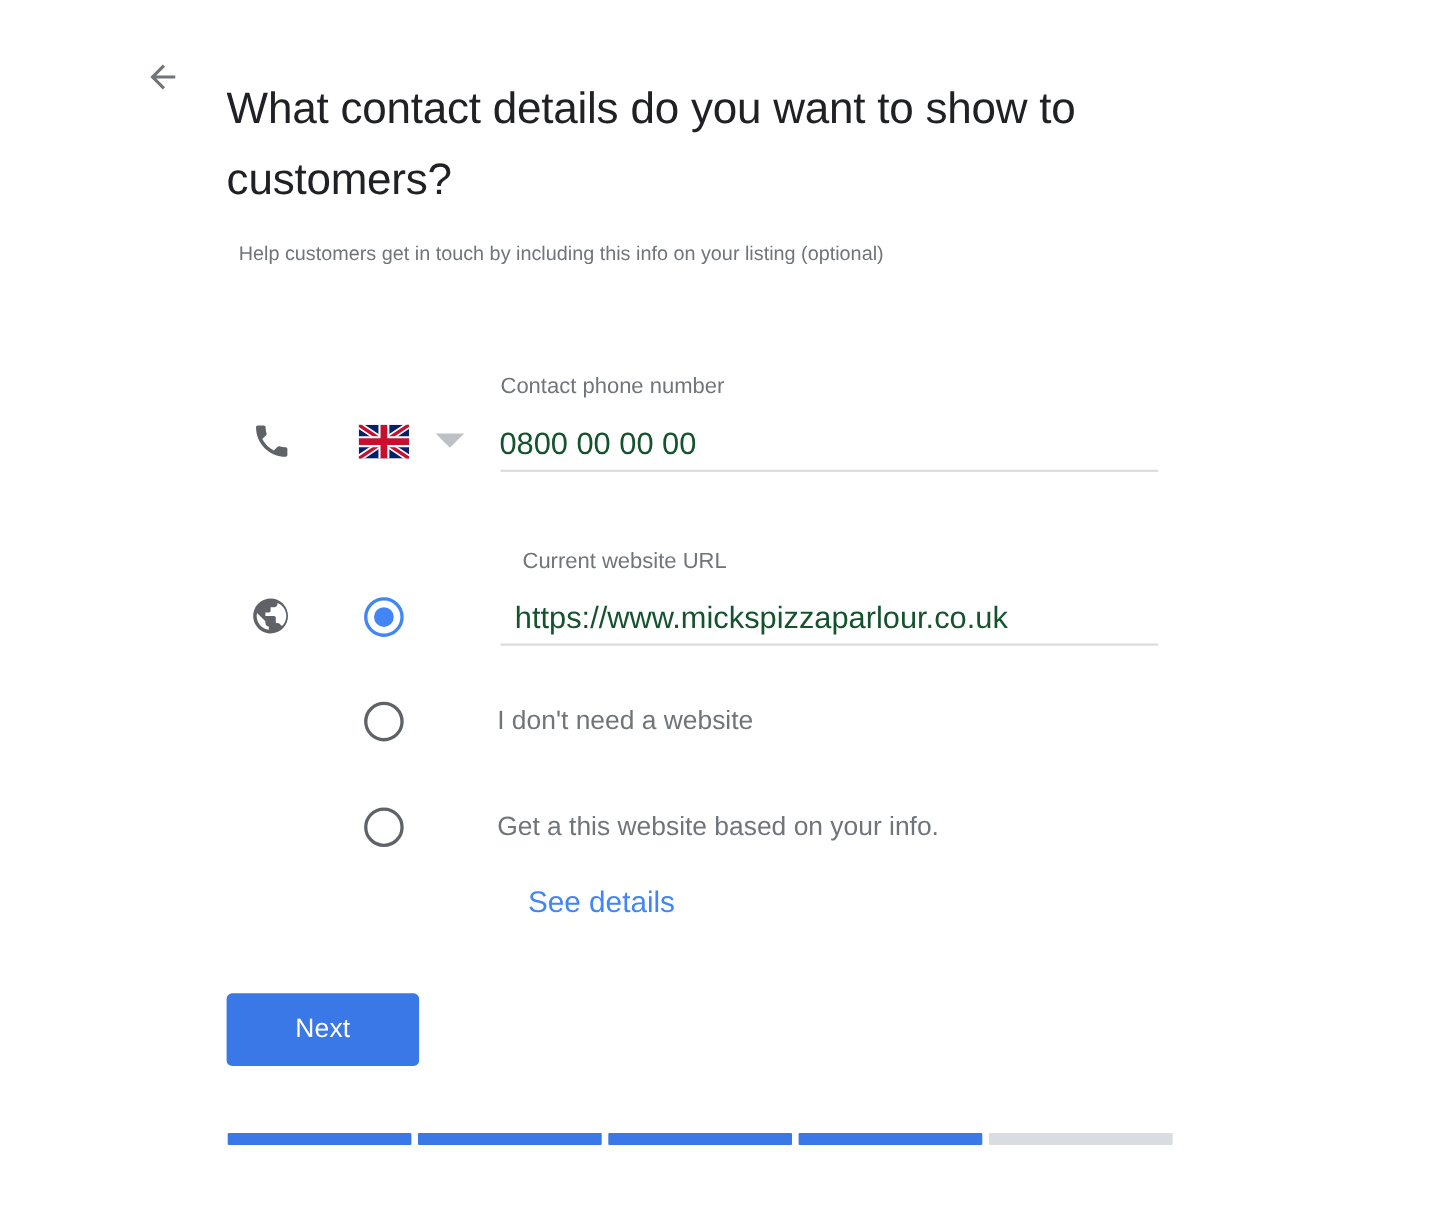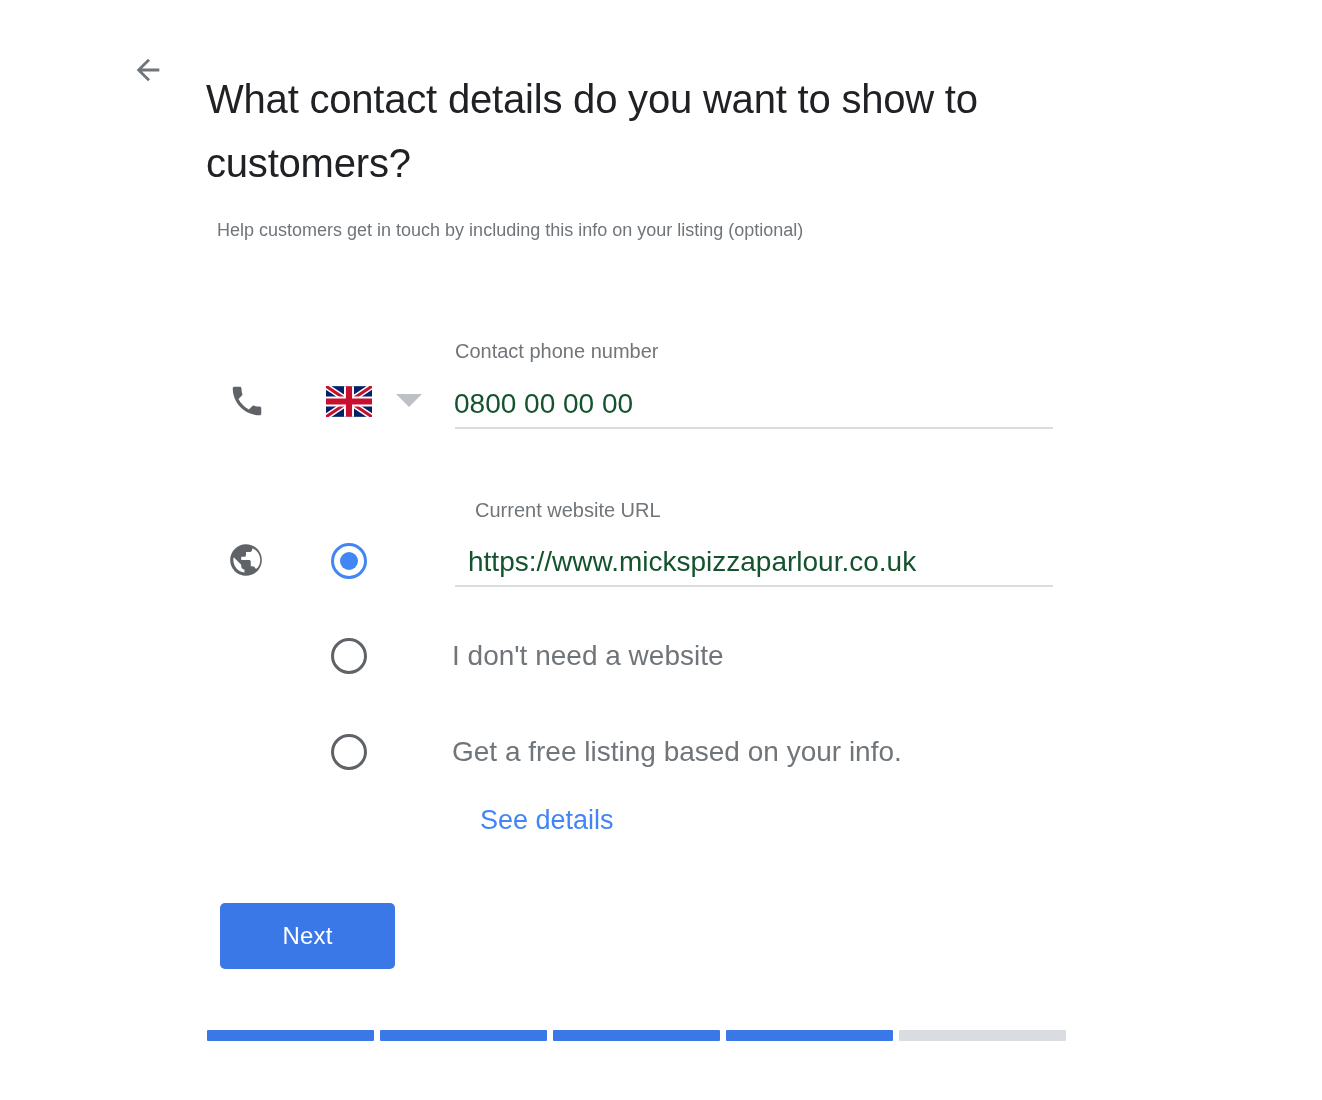--- a/index.html
+++ b/index.html
@@ -156,21 +156,21 @@
     border-radius: 50%;
     background: #4285f4;
   }
   #radio-current  { left: 331px; top: 543px; }
   #radio-none     { left: 331px; top: 638px; }
   #radio-free     { left: 331px; top: 734px; }
 
   .radio-label {
     position: absolute;
     left: 452px;
-    font-size: 28px;
+    font-size: 24px;
     line-height: 36px;
     color: #70757a;
     font-weight: 400;
     white-space: nowrap;
     cursor: pointer;
   }
   #label-none { top: 638px; }
   #label-free { top: 734px; }
 
   .see-details {
@@ -182,21 +182,21 @@
     color: #4285f4;
     text-decoration: none;
     cursor: pointer;
     font-weight: 400;
     margin-left: 30px;
   }
 
   
   .next-button {
     position: absolute;
-    left: 220px;
+    left: 206px;
     top: 903px;
     width: 175px;
     height: 66px;
     background: #3b78e7;
     color: #ffffff;
     border: none;
     border-radius: 5px;
     font-size: 24px;
     font-family: "Liberation Sans", sans-serif;
     font-weight: 400;
@@ -268,21 +268,21 @@
 
 <span class="field-label" id="url-label">Current website URL</span>
 <input class="field-value" id="url-value" type="text" value="https://www.mickspizzaparlour.co.uk" style="">
 <div class="field-underline" id="url-underline"></div>
 
 <div class="radio on" id="radio-current"></div>
 <div class="radio off" id="radio-none"></div>
 <div class="radio off" id="radio-free"></div>
 
 <span class="radio-label" id="label-none">I don't need a website</span>
-<span class="radio-label" id="label-free">Get a free listing based on your info.</span>
+<span class="radio-label" id="label-free">Get a this website based on your info.</span>
 
 <a class="see-details" href="#">See details</a>
 
 <button class="next-button">Next</button>
 
 <div class="progress">
   <div class="progress-seg done"></div>
   <div class="progress-seg done"></div>
   <div class="progress-seg done"></div>
   <div class="progress-seg done"></div>

